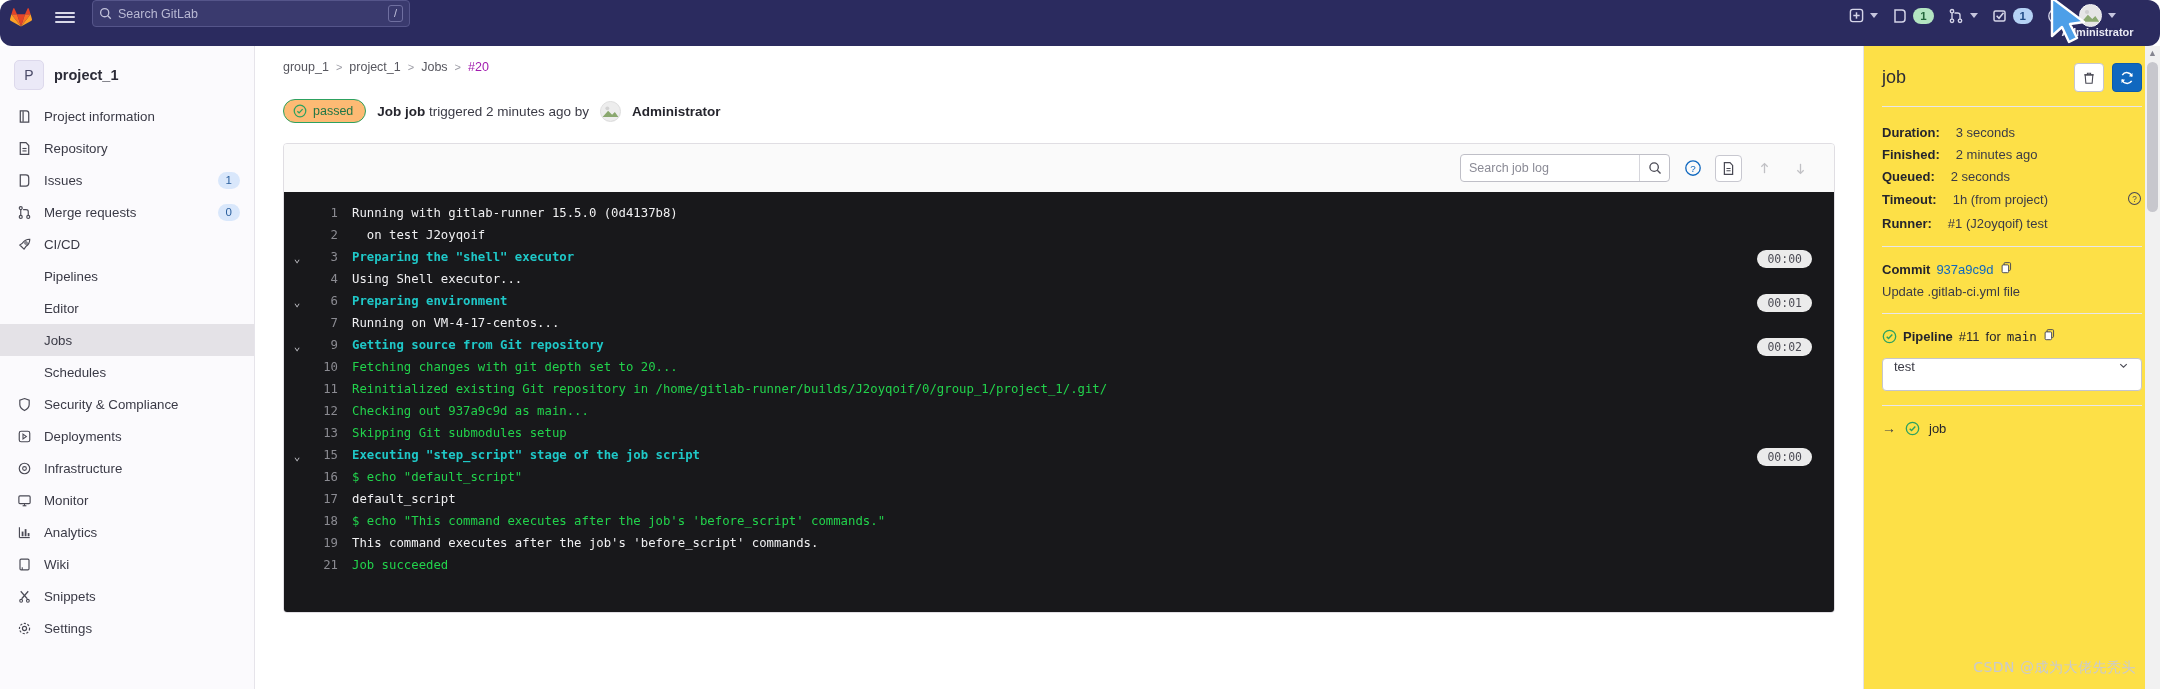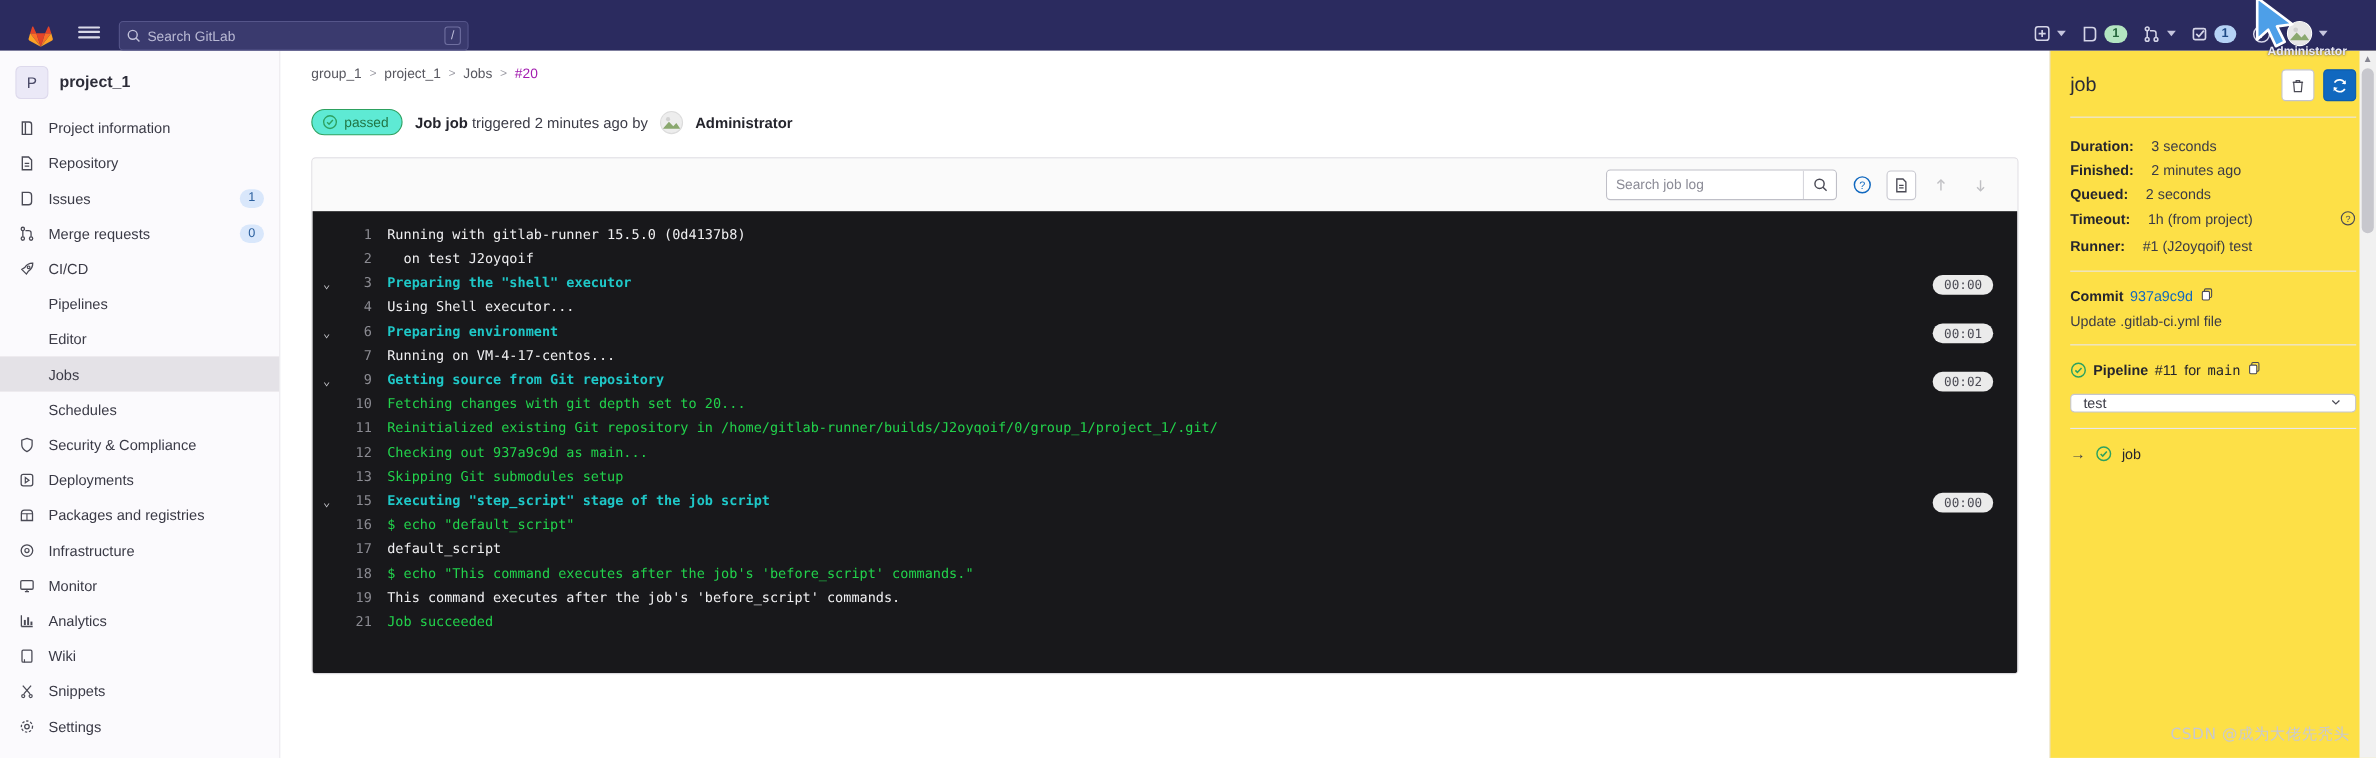--- a/index.html
+++ b/index.html
@@ -6,22 +6,22 @@
   html, body {
     width: 2160px; height: 689px;
     font-family: "Liberation Sans", sans-serif;
     background: #fff; overflow: hidden;
   }
   body { position: relative; }
 
   
   .navbar {
     height: 46px; background: #2b2b5f;
-    display: flex; align-items: flex-end;
-    padding: 0 10px 0 20px; position: relative; z-index: 40;
+    display: flex; align-items: flex-start;
+    padding: 0 10px 0 4px; position: relative; z-index: 40; border-radius: 12px;
   }
   .nav-logo { width: 34px; height: 30px; display:flex; align-items:center; justify-content:center; margin-right: 10px; }
   .nav-hamburger { width: 34px; height: 34px; display:flex; align-items:center; justify-content:center; cursor:pointer; margin-right: 10px;}
   .nav-hamburger span { display:block; width:20px; height:2px; background:#d9d9e8; margin:2.5px 0; border-radius:1px;}
   .nav-search {
     width: 318px; height: 27px; background: #3a3a6e;
     border: 1px solid #55558a; border-radius: 4px;
     display: flex; align-items: center; padding: 0 6px; gap: 6px;
     position: relative;
   }
@@ -91,21 +91,21 @@
     display: flex; align-items: center; gap: 7px; font-size: 12.5px;
     padding: 14px 0 0 28px; color: #4b4b57;
   }
   .breadcrumb a { color: #57575f; text-decoration: none; cursor: pointer; }
   .breadcrumb .sep { color: #9b9ba4; font-size: 11px; }
   .breadcrumb .cur { color: #a21caf; font-weight: 400; }
 
   .job-head { display: flex; align-items: center; gap: 11px; padding: 25px 0 0 28px; }
   .status-badge {
     display: inline-flex; align-items: flex-end; gap: 6px;
-    border: 1px solid #2da160; color: #217645; background: #5eead4;
+    border: 1px solid #2da160; color: #217645; background: #fdba74;
     border-radius: 13px; padding: 4px 12px 4px 9px; font-size: 12.5px;
   }
   .jh-text { font-size: 13.5px; color: #3b3b46; }
   .jh-text b { color: #25252d; }
   .avatar-sm {
     width: 21px; height: 21px; border-radius: 50%;
     background: linear-gradient(135deg,#f2f2f2,#cfcfcf); border: 1px solid #dcdcdc;
     display: inline-flex; align-items: center; justify-content: center; overflow: hidden;
   }
   .jh-user { font-size: 13.5px; color: #25252d; font-weight: 600; cursor: pointer;}
@@ -185,22 +185,22 @@
   .rp-row b { color: #25252d; margin-right: 16px; }
   .rp-row .helpq { margin-left: auto; cursor: pointer; }
   .rp-commit { padding: 14px 0 14px 0; }
   .rp-commit-line { display: flex; align-items: center; gap: 6px; font-size: 13px; color: #25252d; }
   .rp-commit-line b { font-weight: 700; }
   .link { color: #1068bf; text-decoration: none; cursor: pointer; }
   .rp-commit-msg { font-size: 13px; color: #3b3b46; margin-top: 7px; }
   .rp-pipeline { display: flex; align-items: center; gap: 6px; font-size: 13px; color: #25252d; padding: 14px 0; }
   .rp-pipeline .mono { font-family: "DejaVu Sans Mono", monospace; font-size: 12.5px; }
   .rp-select {
-    width: 100%; height: 17px; border: 1px solid #c5c5cd; border-radius: 4px;
-    background: #fff; display: flex; align-items: center; padding: 0 11px;
+    width: 100%; height: 33px; border: 1px solid #c5c5cd; border-radius: 4px;
+    background: #fff; display: flex; padding: 0 11px;
     font-size: 13px; color: #3b3b46; cursor: pointer; margin-bottom: 14px;
   }
   .rp-select .ch { margin-left: auto; }
   .rp-joblist { padding: 14px 0; }
   .rp-jobitem { display: flex; align-items: center; gap: 9px; font-size: 13px; color: #25252d; cursor: pointer; }
   .rp-arrow { color: #3b3b46; font-size: 14px; }
 
   .watermark {
     position: absolute; right: 24px; bottom: 12px;
     font-size: 14px; color: #c9c9cf; letter-spacing: .5px;
@@ -395,30 +395,20 @@
     <div class="side-item">
       <span class="ico">
         <svg width="15" height="15" viewBox="0 0 16 16">
             <rect x="2.4" y="2.4" width="11.2" height="11.2" rx="2" fill="none" stroke="#4a4a55" stroke-width="1.25"></rect>
             <path d="M6.4 5.4 L10 8 L6.4 10.6 Z" fill="none" stroke="#4a4a55" stroke-width="1.15"></path>
           </svg>
       </span>
       <span>Deployments</span>
     </div>
 
-    <div class="side-item">
-      <span class="ico">
-        <svg width="15" height="15" viewBox="0 0 16 16">
-            <path d="M2.6 6.2 Q2.6 3 5.6 3 L10.4 3 Q13.4 3 13.4 6.2 L13.4 13 L2.6 13 Z" fill="none" stroke="#4a4a55" stroke-width="1.25"></path>
-            <line x1="8" y1="6.4" x2="8" y2="13" stroke="#4a4a55" stroke-width="1.1"></line>
-            <line x1="2.6" y1="6.4" x2="13.4" y2="6.4" stroke="#4a4a55" stroke-width="1.1"></line>
-          </svg>
-      </span>
-      <span>Packages and registries</span>
-    </div>
 
     <div class="side-item">
       <span class="ico">
         <svg width="15" height="15" viewBox="0 0 16 16">
             <circle cx="8" cy="8" r="5.6" fill="none" stroke="#4a4a55" stroke-width="1.25"></circle>
             <circle cx="8" cy="8" r="2" fill="none" stroke="#4a4a55" stroke-width="1.15"></circle>
           </svg>
       </span>
       <span>Infrastructure</span>
     </div>

